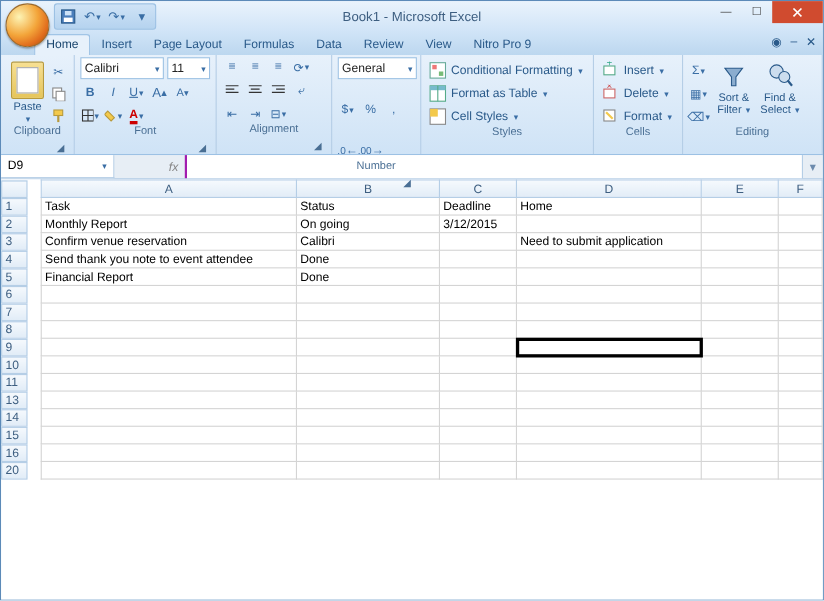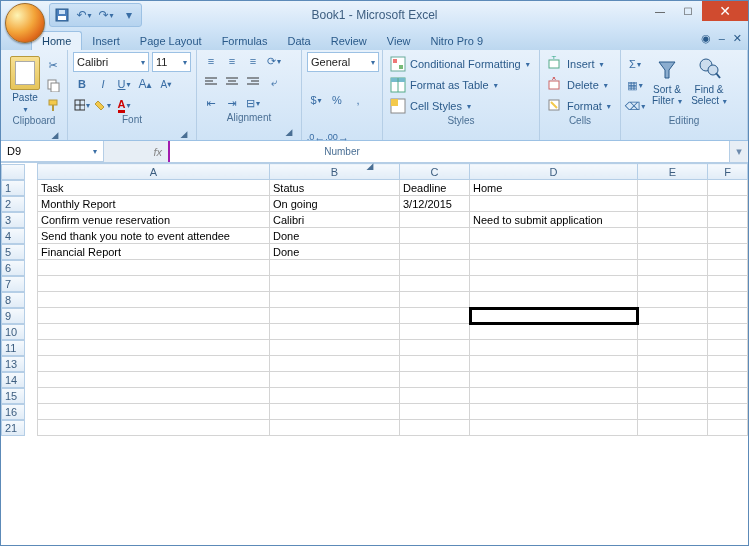--- a/index.html
+++ b/index.html
@@ -479,21 +479,21 @@
           <tr>
             <th class="row">16</th>
             <td class="cA"></td>
             <td class="cB"></td>
             <td class="cC"></td>
             <td class="cD"></td>
             <td class="cE"></td>
             <td class="cF"></td>
           </tr>
           <tr>
-            <th class="row">21</th>
+            <th class="row">20</th>
             <td class="cA"></td>
             <td class="cB"></td>
             <td class="cC"></td>
             <td class="cD"></td>
             <td class="cE"></td>
             <td class="cF"></td>
           </tr>
         </tbody>
       </table>
   </div>

